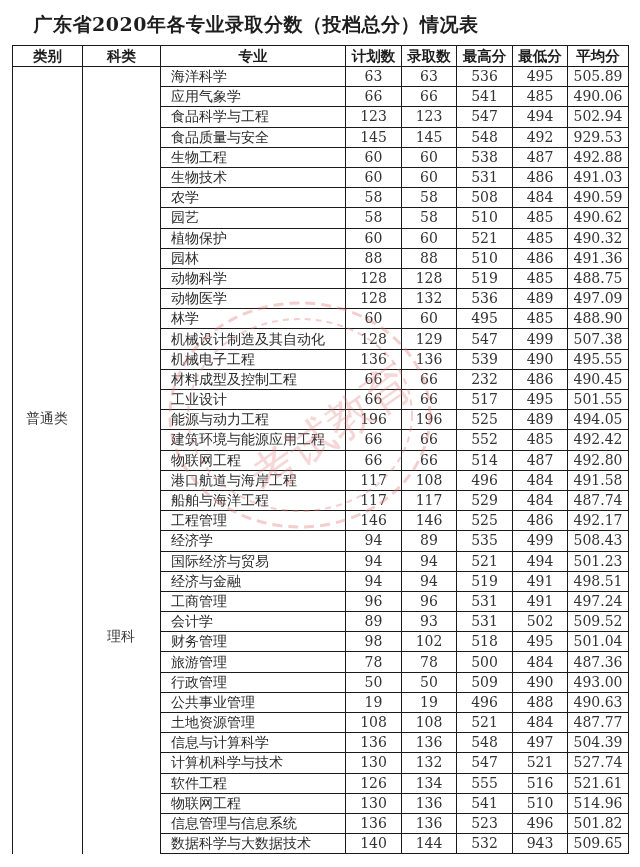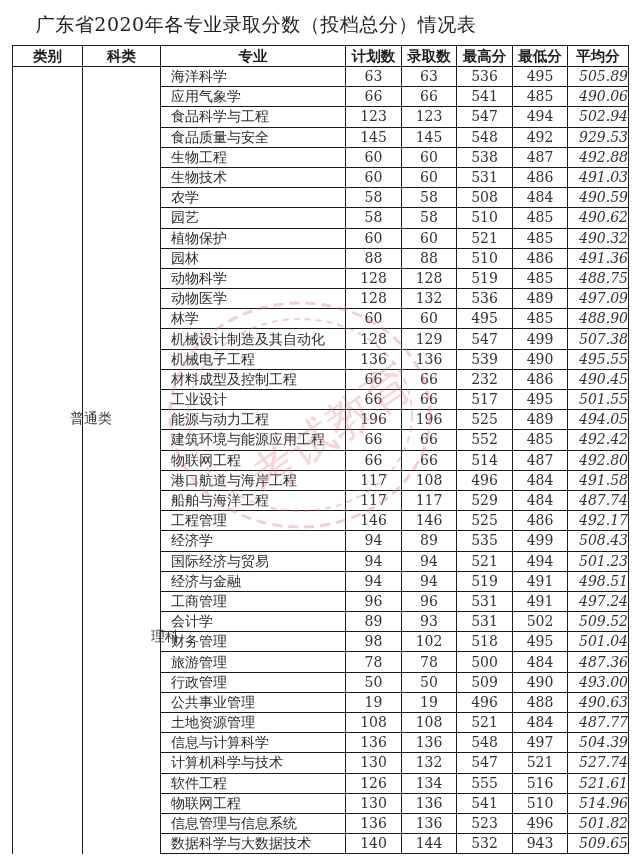--- a/index.html
+++ b/index.html
@@ -3,21 +3,21 @@
   <meta charset="utf-8">
   <style>
     html, body { margin: 0; padding: 0; background: #ffffff; }
     body {
       width: 640px; height: 867px; position: relative; overflow: hidden;
       font-family: "DejaVu Serif", "Liberation Serif", serif;
       color: #2a2a2a;
     }
     .title {
       position: absolute; left: 0; top: 12px; width: 512px;
-      text-align: center; font-size: 19px; font-weight: normal; color: #1e1e1e;
+      text-align: center; font-size: 19px; font-weight: bold; color: #1e1e1e;
       letter-spacing: 0.5px;
       font-family: "DejaVu Serif", serif;
     }
     .tbl {
       position: absolute; left: 12px; top: 45px;
       border-collapse: collapse; table-layout: fixed;
     }
     .tbl td, .tbl th {
       border: 1.6px solid #1a1a1a;
       padding: 0; height: 19.2px; line-height: 19px;
@@ -27,26 +27,26 @@
       height: 20px; font-weight: bold; font-size: 14.5px;
       font-family: "DejaVu Sans", sans-serif; color: #1e1e1e;
       text-align: center;
       margin-left: 6px;
     }
     .tbl td.major { text-align: left; padding-left: 10px; color: #2b2b2b; }
     .tbl td.num {
       text-align: center; font-family: "DejaVu Serif", serif; font-size: 14px;
       color: #333;
     }
-    .tbl td.avg { text-align: right; letter-spacing: 0px; font-style: italic; }
+    .tbl td.avg { text-align: center; letter-spacing: 0px; }
     .tbl td.merged {
       vertical-align: top; text-align: center; font-size: 14px; color: #3a3a3a;
       border-bottom: none;
     }
-    .merged-label { position: absolute; padding-left: 44px; }
+    .merged-label { position: absolute; }
     .watermark {
       position: absolute; left: 150px; top: 285px; width: 300px; height: 260px;
       pointer-events: none;
     }
   </style>
 </head>
 <body>
 
 <div class="title">广东省2020年各专业录取分数（投档总分）情况表</div>
 

